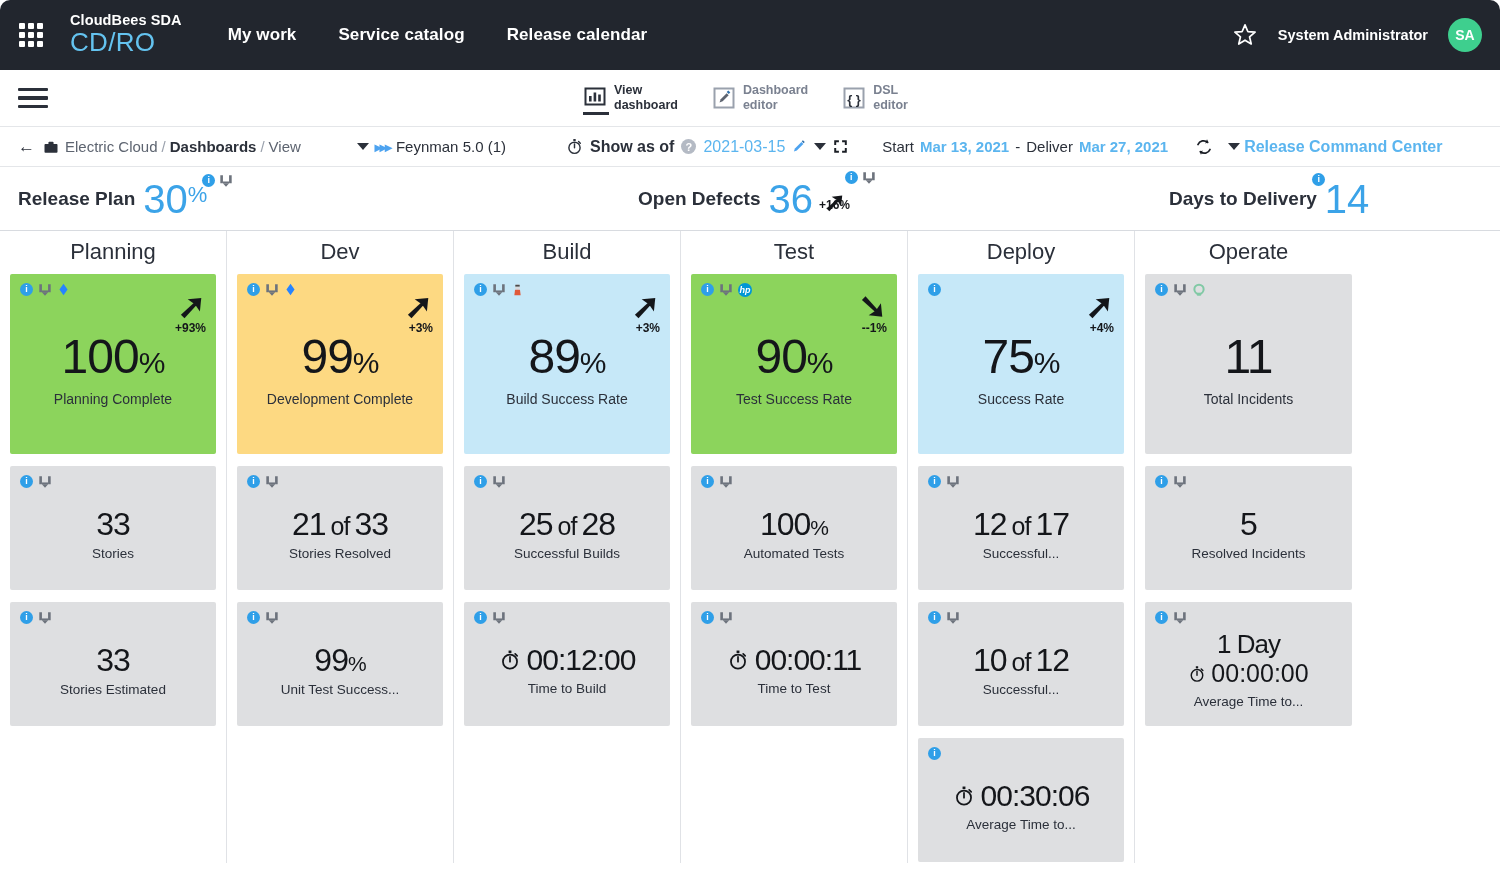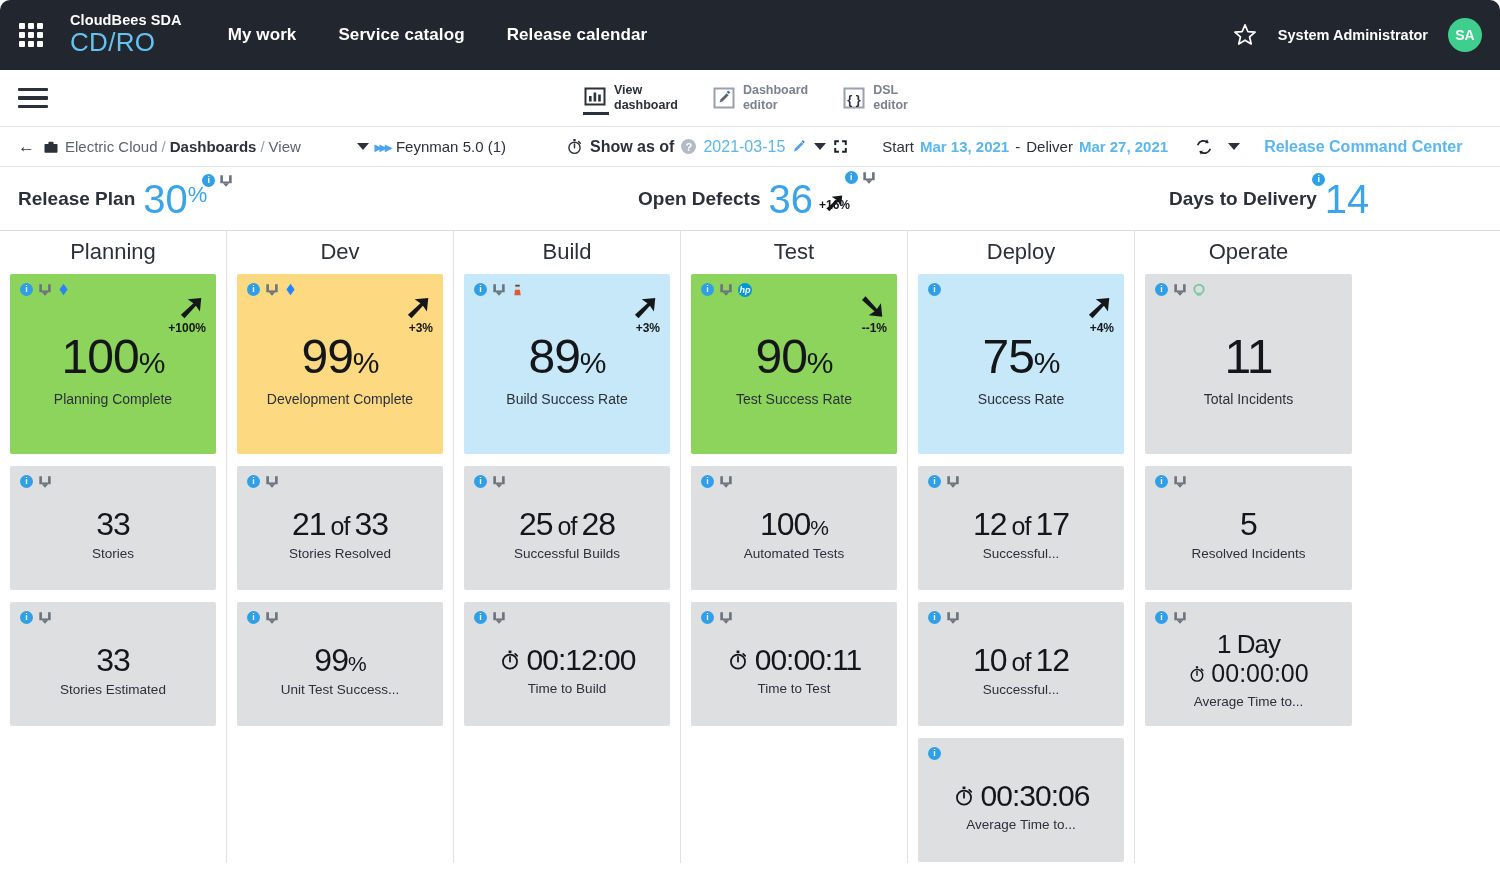--- a/index.html
+++ b/index.html
@@ -100,21 +100,21 @@
   .showas-lbl { font-size: 16px; color:#2b303a; font-weight:700;}
   .q-ico { width:15px;height:15px;border-radius:50%;background:#b4bac4;color:#fff;font-size:11px;font-weight:700;display:flex;align-items:center;justify-content:center;}
   .date-blue { color:#5bb5ef; font-size:16px; cursor:pointer;}
   .pencil { width:15px;height:15px; cursor:pointer;}
   .expand-ico { width:15px;height:15px; cursor:pointer; }
   .dates { margin-left: 34px; display:flex; align-items:center; gap:6px; font-size:15px;}
   .dt-lbl { color:#2b303a; font-weight:400;}
   .dt-val { color:#5bb5ef; font-weight:700;}
   .dash { color:#2b303a; }
   .refresh-ico { margin-left: 26px; width:20px;height:20px;cursor:pointer;}
-  .rcc { color:#5bb5ef; font-size:16px; font-weight:700; margin-left:24px; cursor:pointer;}
+  .rcc { color:#5bb5ef; font-size:16px; font-weight:700; margin-left:4px; cursor:pointer;}
 
   
   .summary {
     height: 64px;
     display: flex; align-items: center;
     border-bottom: 1px solid #d8dbe0;
     position: relative;
   }
   .kpi { display:flex; align-items:flex-end; position:relative; }
   .kpi-label { font-size: 19px; font-weight: 700; color:#2b303a; padding-bottom: 9px;}
@@ -374,21 +374,21 @@
               <path d="M1.5 1.5h3v9h-3zM11.5 1.5h3v9h-3z" fill="#6d737d"></path>
               <path d="M4.5 8.5h7v2.2h-7z" fill="#6d737d"></path>
               <path d="M8 14.5l-3.6-4h7.2z" fill="#6d737d"></path>
             </svg>
             <svg class="ico-jira" viewBox="0 0 16 16">
               <path d="M8 1l5 7-5 7-5-7z" fill="#2684ff"></path>
             </svg>
           </div>
           <div class="arrow-box up">
             <span class="arr">➚</span>
-            <span class="delta">+100%</span>
+            <span class="delta">+93%</span>
           </div>
           <div class="card-body">
             <div class="metric">
               <span>100</span>
               <span class="pct">%</span>
             </div>
             <div class="caption">Planning Complete</div>
           </div>
         </div>
         <div class="card small grey">

